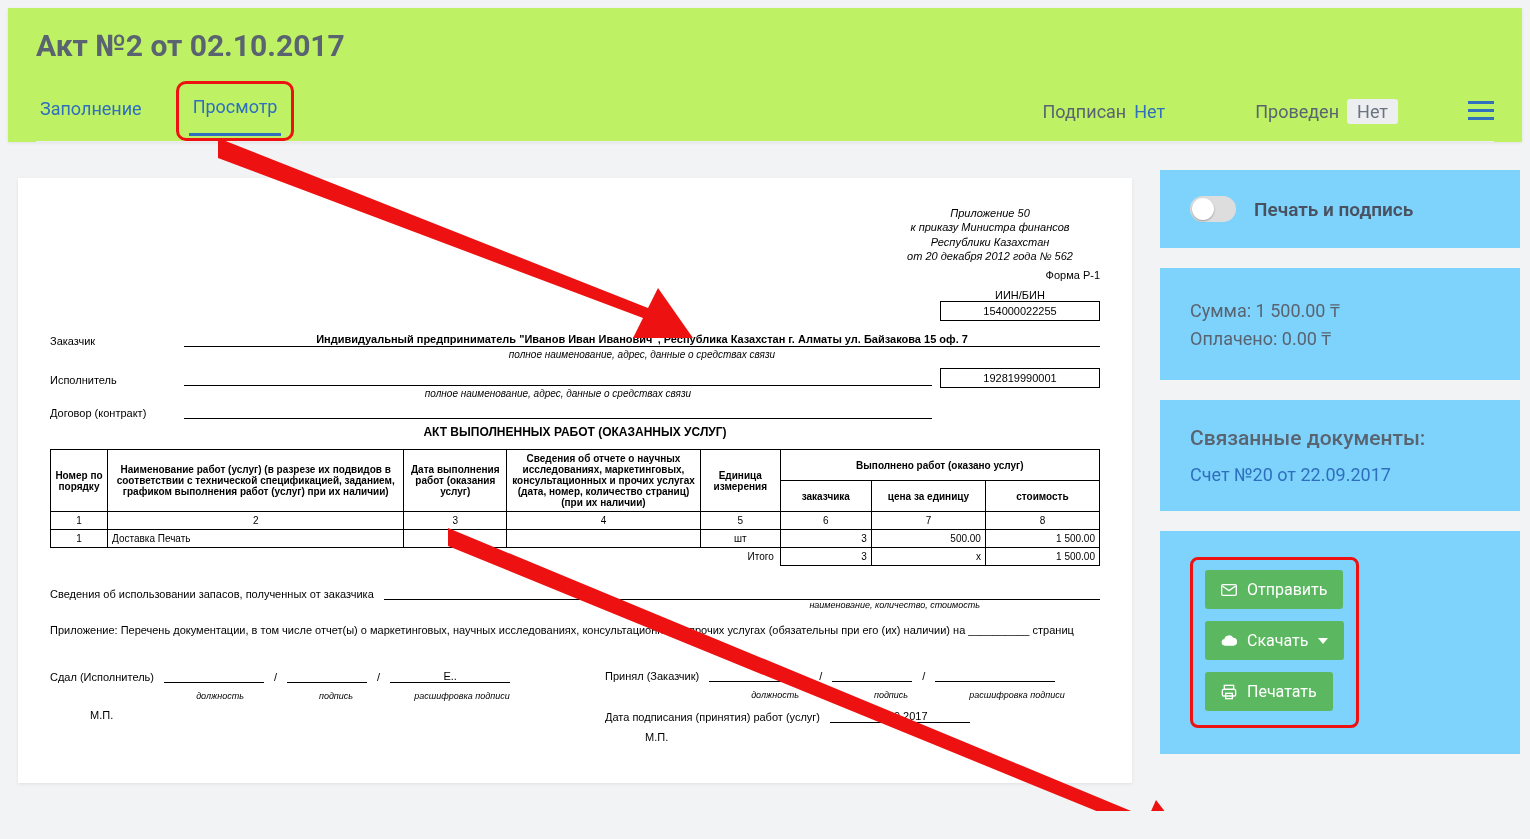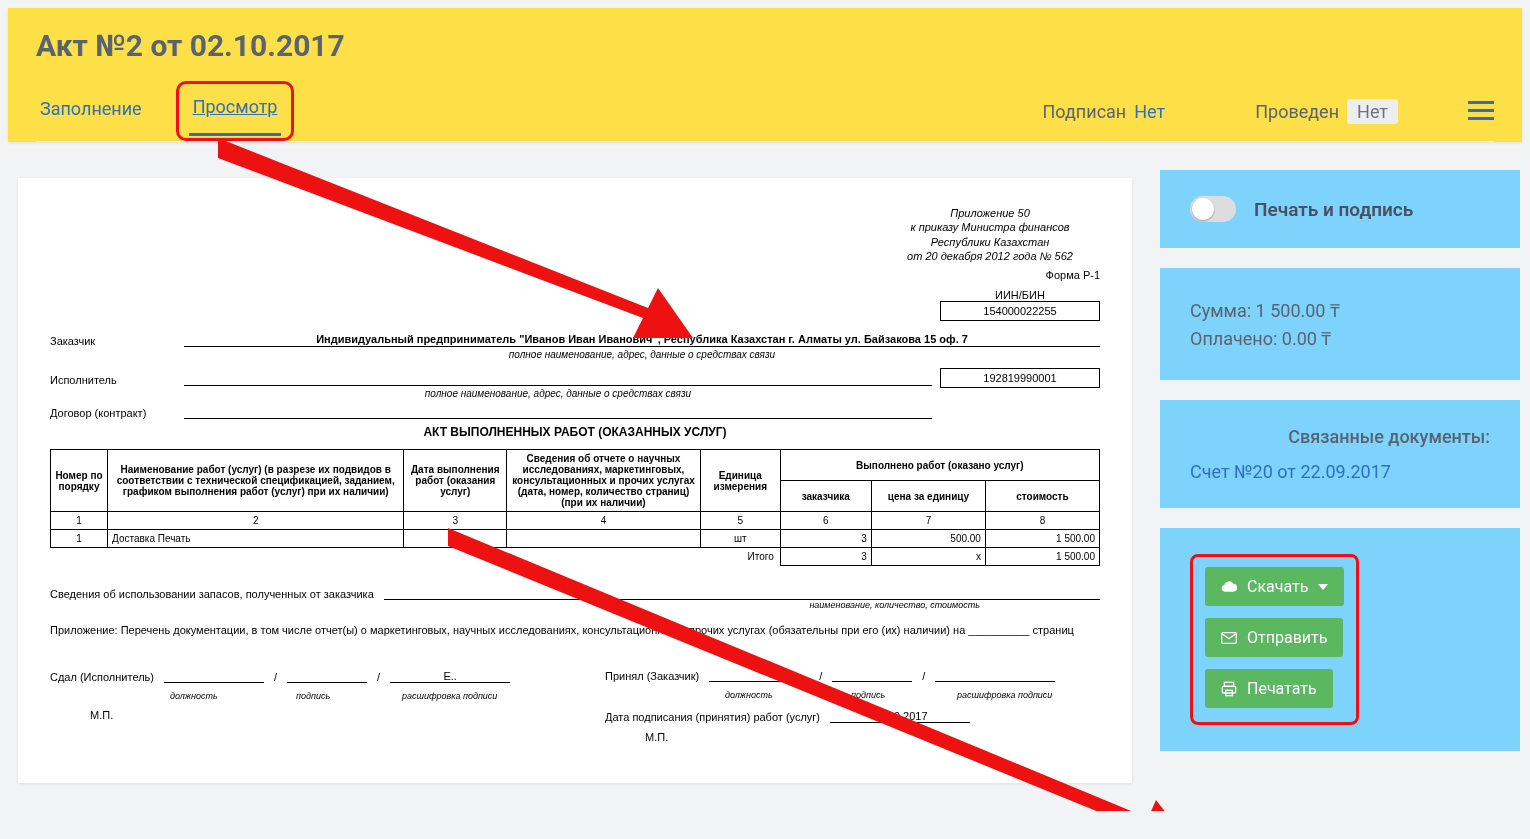--- a/index.html
+++ b/index.html
@@ -1,41 +1,41 @@
 <!DOCTYPE html>
 <html><head>
 <meta charset="utf-8">
 <style>
   * { box-sizing: border-box; }
   body { margin:0; font-family: -apple-system, "Segoe UI", Roboto, Arial, sans-serif; background:#f2f3f4; color:#4a5568; }
-  .card { background:#fde047; margin:8px; box-shadow:0 1px 3px rgba(0,0,0,.08); }
+  .card { background:#bef264; margin:8px; box-shadow:0 1px 3px rgba(0,0,0,.08); }
   .top { padding:20px 28px 0 28px; }
   h1 { margin:0 0 18px 0; font-size:30px; font-weight:700; color:#5a6370; }
   .tabrow { display:flex; align-items:center; gap:30px; border-bottom:1px solid #eee; }
   .tab { padding:10px 4px 16px 4px; font-size:18px; color:#2f6fbd; cursor:pointer; }
-  .tab.active { border-bottom:3px solid #2f6fbd;text-decoration:underline; }
+  .tab.active { border-bottom:3px solid #2f6fbd; }
   .highlight-box { border:3px solid #e11; border-radius:10px; padding:2px 10px; }
   .spacer { flex:1; }
   .status { font-size:18px; color:#5a6370;margin-left:22px; }
   .status .val { color:#2f6fbd; margin-left:8px; }
   .status .val.grey { color:#6b7280; background:#eceef0; padding:2px 10px; border-radius:3px; }
   .hamb { width:26px; height:20px; position:relative; cursor:pointer; margin-left:40px; }
   .hamb span,.hamb::before,.hamb::after { content:""; position:absolute; left:0; right:0; height:3px; background:#2f6fbd; }
   .hamb::before { top:0; } .hamb span { top:8px; } .hamb::after { top:16px; }
 
   .main { display:flex; gap:20px; padding:20px 10px; align-items:flex-start; }
   .doc { flex:1; background:#fff; padding:28px 32px 40px 32px; position:relative; font-family: Arial, sans-serif; color:#000; }
   .side { width:360px; }
   .panel { background:#7dd3fc; padding:26px 30px; margin-bottom:20px; }
 
   .toggle { width:46px; height:26px; border-radius:14px; background:#ddd; position:relative; display:inline-block; vertical-align:middle; margin-right:14px; }
   .toggle::after { content:""; width:22px; height:22px; background:#fff; border-radius:50%; position:absolute; top:2px; left:2px; box-shadow:0 1px 2px rgba(0,0,0,.3); }
   .plabel { font-size:19px; font-weight:600; color:#495160; vertical-align:middle; }
   .sumline { font-size:18px; color:#5a6370; margin:4px 0; }
-  .panel h3 { font-size:18px; font-weight:500; color:#5a6370; margin:0 0 14px 0;text-align:right; }
+  .panel h3 { font-size:21px; font-weight:500; color:#5a6370; margin:0 0 14px 0; }
   .link { color:#2f6fbd; font-size:18px; cursor:pointer; }
 
   .btn { display:flex; align-items:center; gap:10px; background:#5cb860; color:#fff; font-size:16px; padding:10px 16px; border-radius:3px; cursor:pointer; margin-bottom:12px; width:max-content; }
   .btn .caret { width:0; height:0; border-left:5px solid transparent; border-right:5px solid transparent; border-top:6px solid #fff; }
   .btn-group-highlight { border:3px solid #e11; border-radius:8px; padding:10px 12px 2px 12px; width:max-content; }
 
   
   .doc { font-size:11px; }
   .appx { text-align:center; font-style:italic; width:220px; margin:0 0 4px auto; line-height:1.3; }
   .form-code { text-align:right; margin:6px 0 8px 0; }
@@ -46,21 +46,21 @@
   .field-line { flex:1; border-bottom:1px solid #000; text-align:center; font-weight:700; padding:0 4px 1px 4px; }
   .field-caption { text-align:center; font-size:10px; font-style:italic; margin-left:134px; margin-bottom:8px; }
   .mini-table { border-collapse:collapse; margin-left:auto; margin-top:4px; }
   .mini-table td { border:1px solid #000; padding:2px 8px; text-align:center; font-size:10px; }
   .act-title { font-weight:700; text-align:center; margin:4px 0 10px 0; font-size:12px; }
   .grid { border-collapse:collapse; width:100%; }
   .grid th,.grid td { border:1px solid #000; padding:3px 4px; font-size:10px; text-align:center; vertical-align:middle; }
   .grid td.r { text-align:right; }
   .sign-row { display:flex; gap:10px; align-items:flex-end; margin-top:8px; }
   .sign-line { border-bottom:1px solid #000; min-width:80px; text-align:center; }
-  .sign-cap { font-size:9px; font-style:italic; text-align:left; }
+  .sign-cap { font-size:9px; font-style:italic; text-align:center; }
   .mp { margin-left:40px; margin-top:8px; }
 
   
   .arrow { position:absolute; pointer-events:none; }
   svg.red * { fill:#e11; }
 </style>
 </head>
 <body>
 
 <div class="card top">
@@ -230,32 +230,32 @@
       <div class="sumline"><span>Сумма:</span> <span>1 500.00 ₸</span></div>
       <div class="sumline"><span>Оплачено:</span> <span>0.00 ₸</span></div>
     </div>
     <div class="panel">
       <h3>Связанные документы:</h3>
       <div class="link">Счет №20 от 22.09.2017</div>
     </div>
     <div class="panel">
       <div class="btn-group-highlight">
         <div class="btn">
+          <svg width="16" height="12" viewBox="0 0 24 18">
+              <rect x="1" y="1" width="22" height="16" rx="2" fill="none" stroke="#fff" stroke-width="2"></rect>
+              <path d="M2 3l10 7 10-7" fill="none" stroke="#fff" stroke-width="2"></path>
+            </svg>
+          <span>Отправить</span>
+        </div>
+        <div class="btn">
           <svg width="16" height="16" viewBox="0 0 24 24">
               <path fill="#fff" d="M19 18H6a4 4 0 010-8 6 6 0 0111.6-1.6A4.5 4.5 0 0119 18zM12 9v5m0 0l-3-3m3 3l3-3" stroke="#fff" stroke-width="2"></path>
             </svg>
           <span>Скачать</span>
           <span class="caret"></span>
-        </div>
-        <div class="btn">
-          <svg width="16" height="12" viewBox="0 0 24 18">
-              <rect x="1" y="1" width="22" height="16" rx="2" fill="none" stroke="#fff" stroke-width="2"></rect>
-              <path d="M2 3l10 7 10-7" fill="none" stroke="#fff" stroke-width="2"></path>
-            </svg>
-          <span>Отправить</span>
         </div>
         <div class="btn">
           <svg width="16" height="16" viewBox="0 0 24 24">
               <rect x="5" y="2" width="14" height="6" fill="none" stroke="#fff" stroke-width="2"></rect>
               <rect x="2" y="8" width="20" height="10" rx="2" fill="none" stroke="#fff" stroke-width="2"></rect>
               <rect x="7" y="14" width="10" height="8" fill="none" stroke="#fff" stroke-width="2"></rect>
             </svg>
           <span>Печатать</span>
         </div>
       </div>

